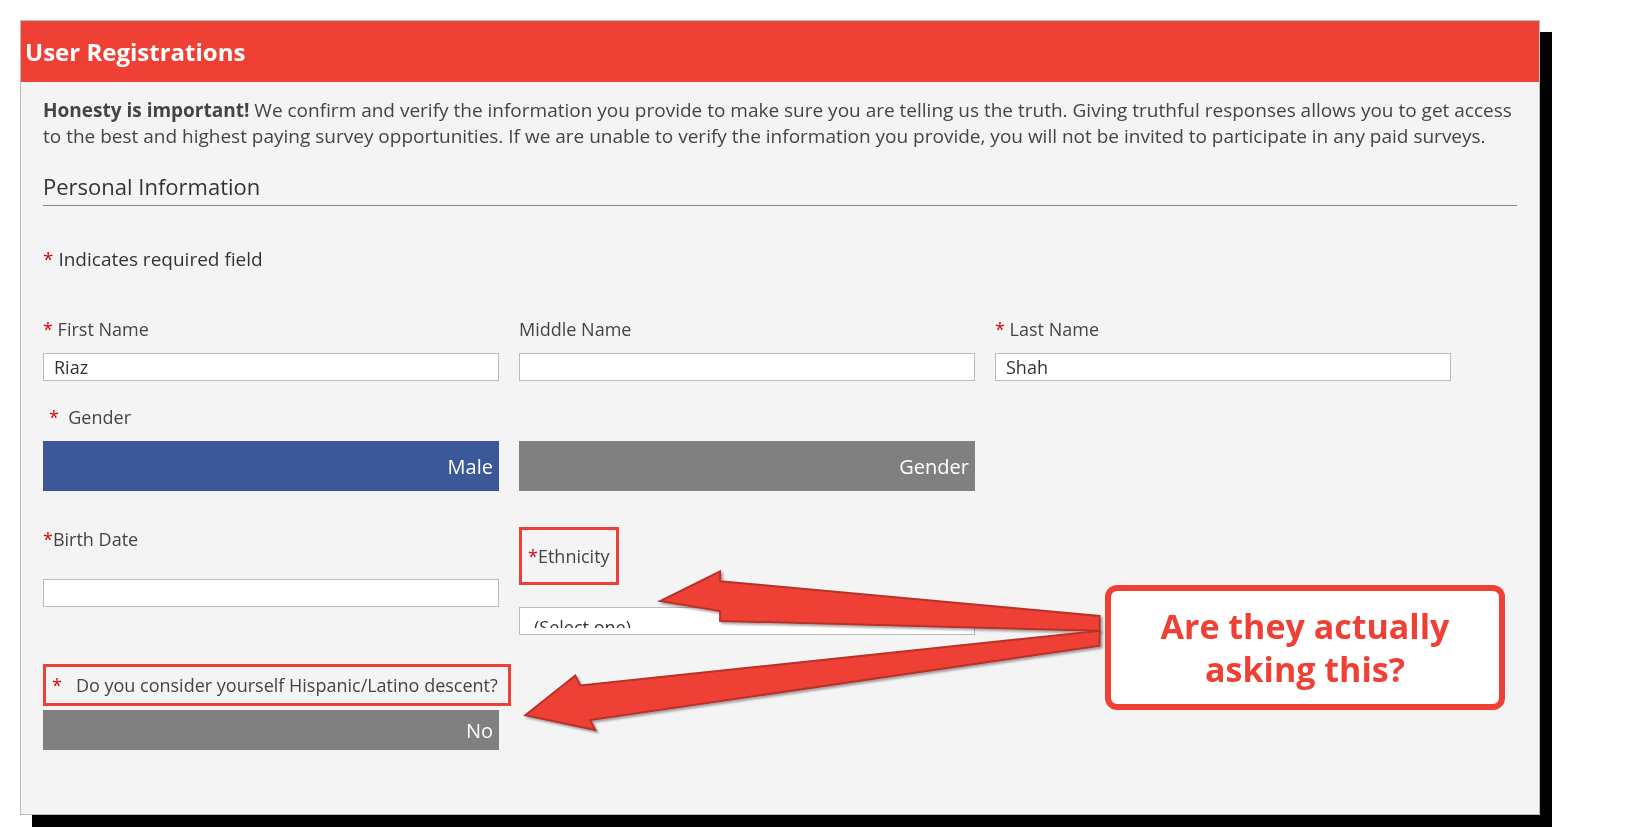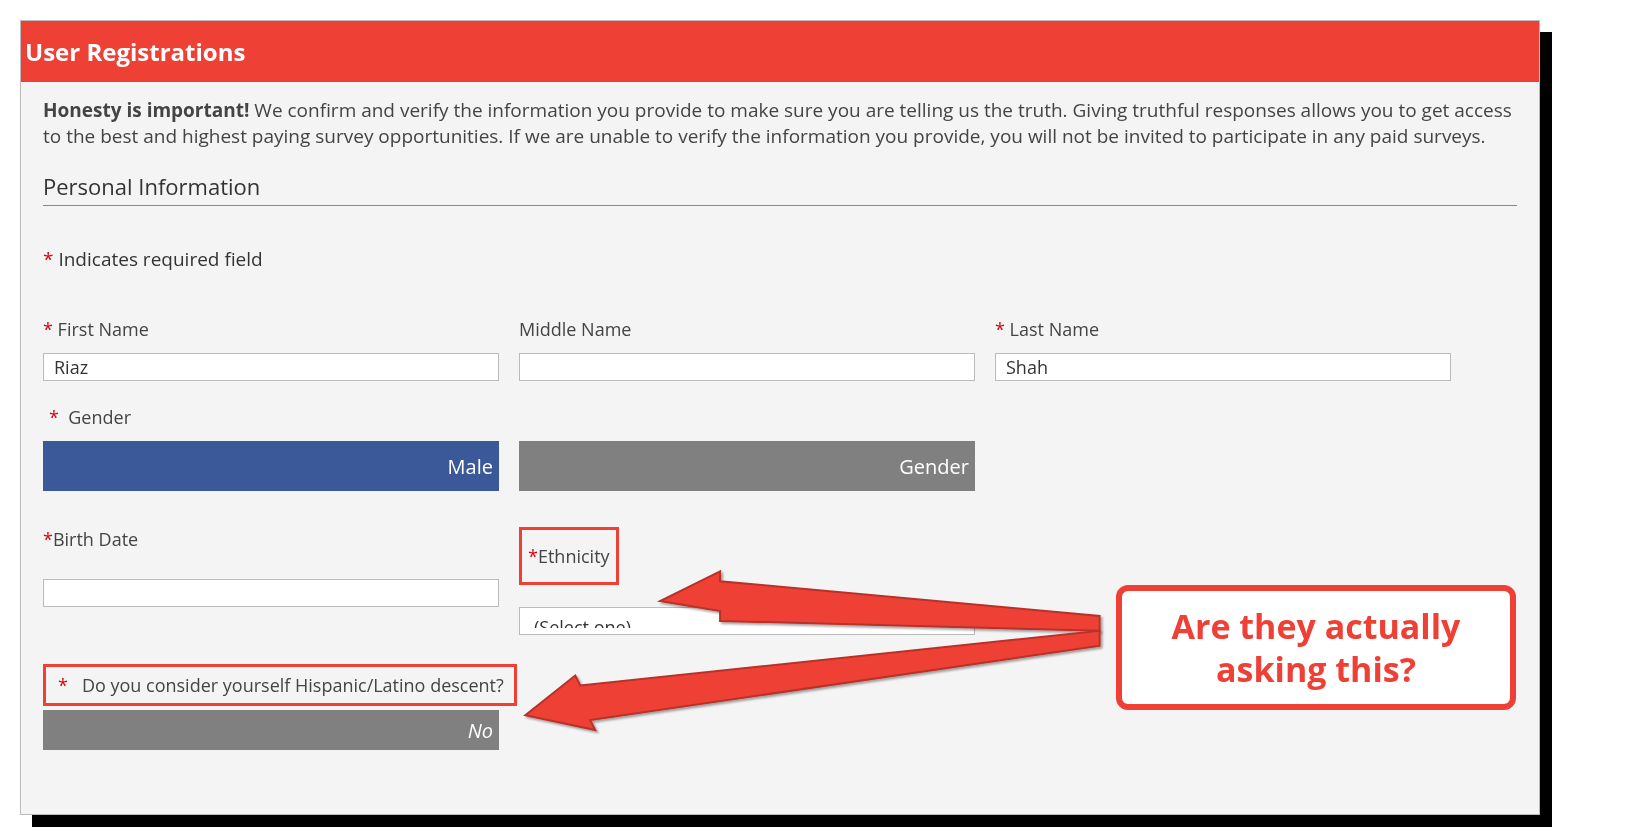--- a/index.html
+++ b/index.html
@@ -75,30 +75,30 @@
   }
   .btn-gray { background: #808080; }
   .btn-blue { background: #3b5998; }
   .boxed-label {
     border: 3px solid #ee4035;
     display: inline-block;
     padding: 14px 6px;
   }
   .hispanic-box {
     border: 3px solid #ee4035;
-    padding: 6px 10px 6px 12px;
+    padding: 6px 10px 6px 6px;
     display: inline-block;
     font-size: 18px;
     margin-bottom: 4px;
   }
   .hispanic-box .asterisk { margin-right: 14px; }
 
   .callout-box {
     position: absolute;
-    right: 23px;
+    right: 34px;
     top: 564px;
     width: 400px;
     border: 6px solid #ee4035;
     border-radius: 12px;
     background: #fff;
     color: #ee4035;
     font-size: 34px;
     font-weight: 700;
     text-align: center;
     padding: 14px 10px;
@@ -187,21 +187,21 @@
         </select>
       </div>
     </div>
 
     <div style="margin-top:18px;">
       <div class="hispanic-box">
         <span class="asterisk">*</span><span>Do you consider yourself Hispanic/Latino descent?</span>
       </div>
       <div class="form-row" style="margin-top:0;">
         <div class="col">
-          <button class="btn-toggle btn-gray" style="height:40px;font-style:italic;">
+          <button class="btn-toggle btn-gray" style="height:40px;">
               <span>No</span>
             </button>
         </div>
       </div>
     </div>
 
   </div>
 
   <svg class="arrows" viewBox="0 0 1520 800" preserveAspectRatio="none">
     <defs>

